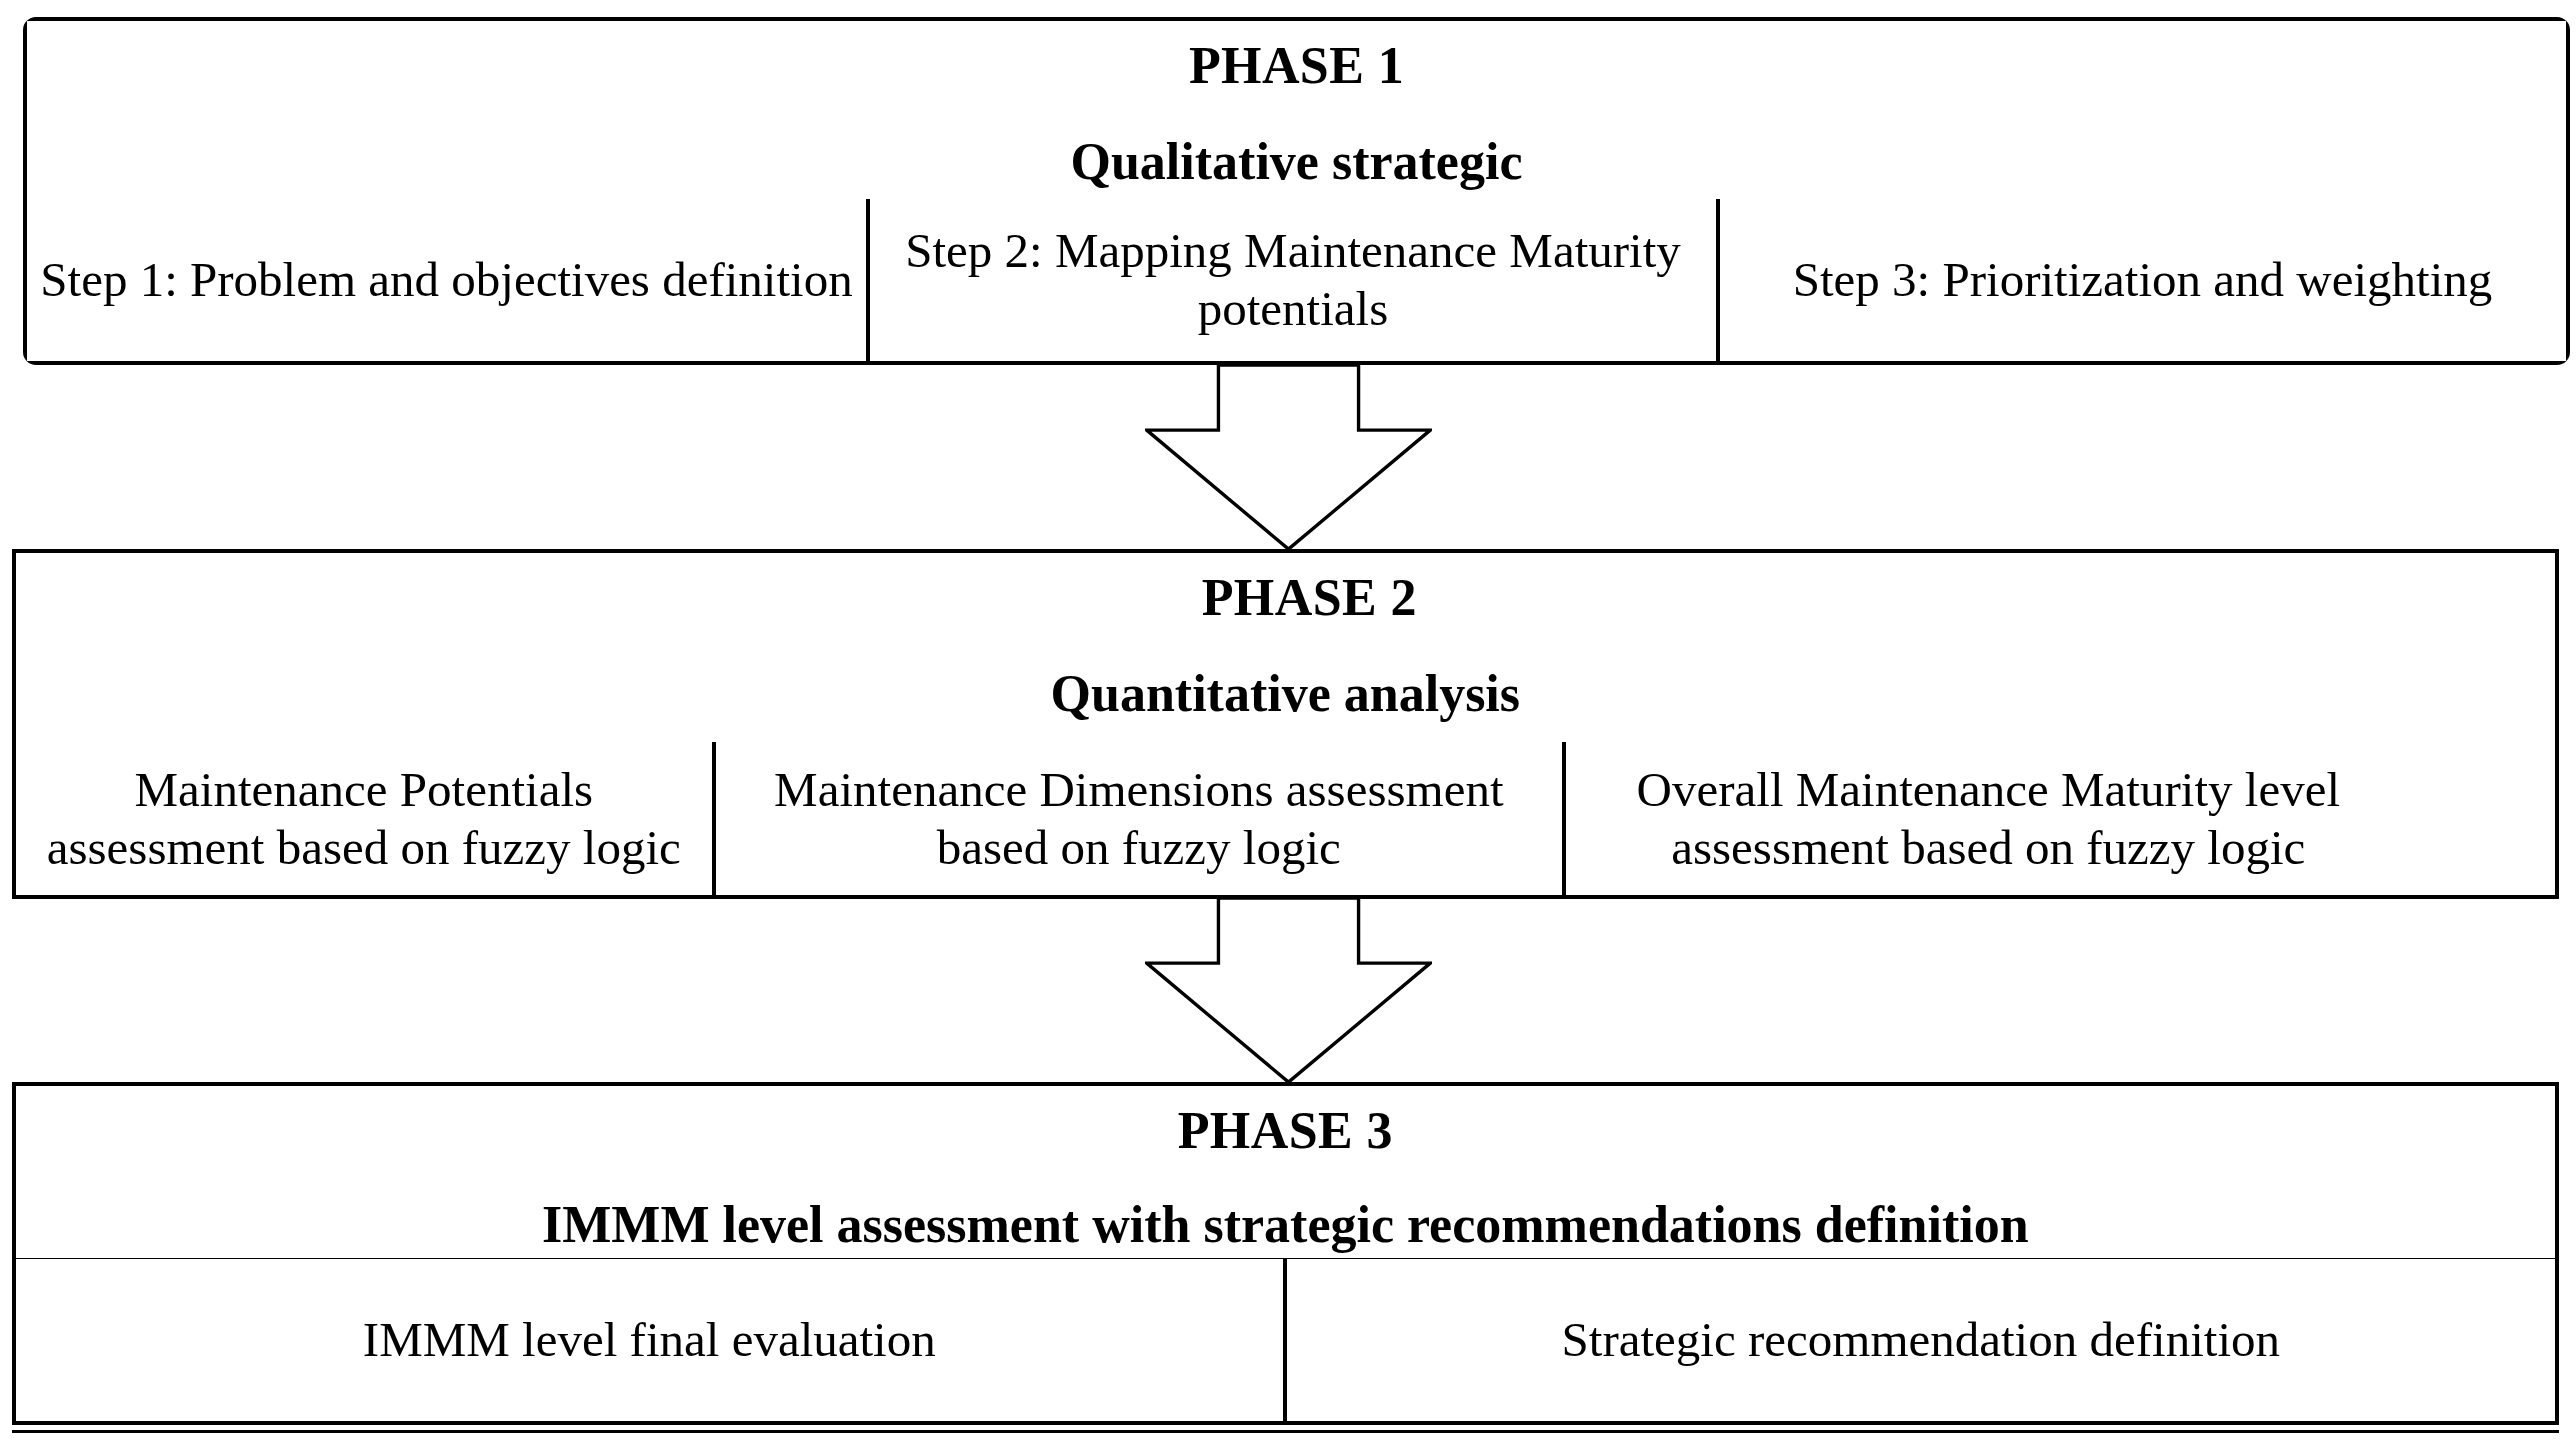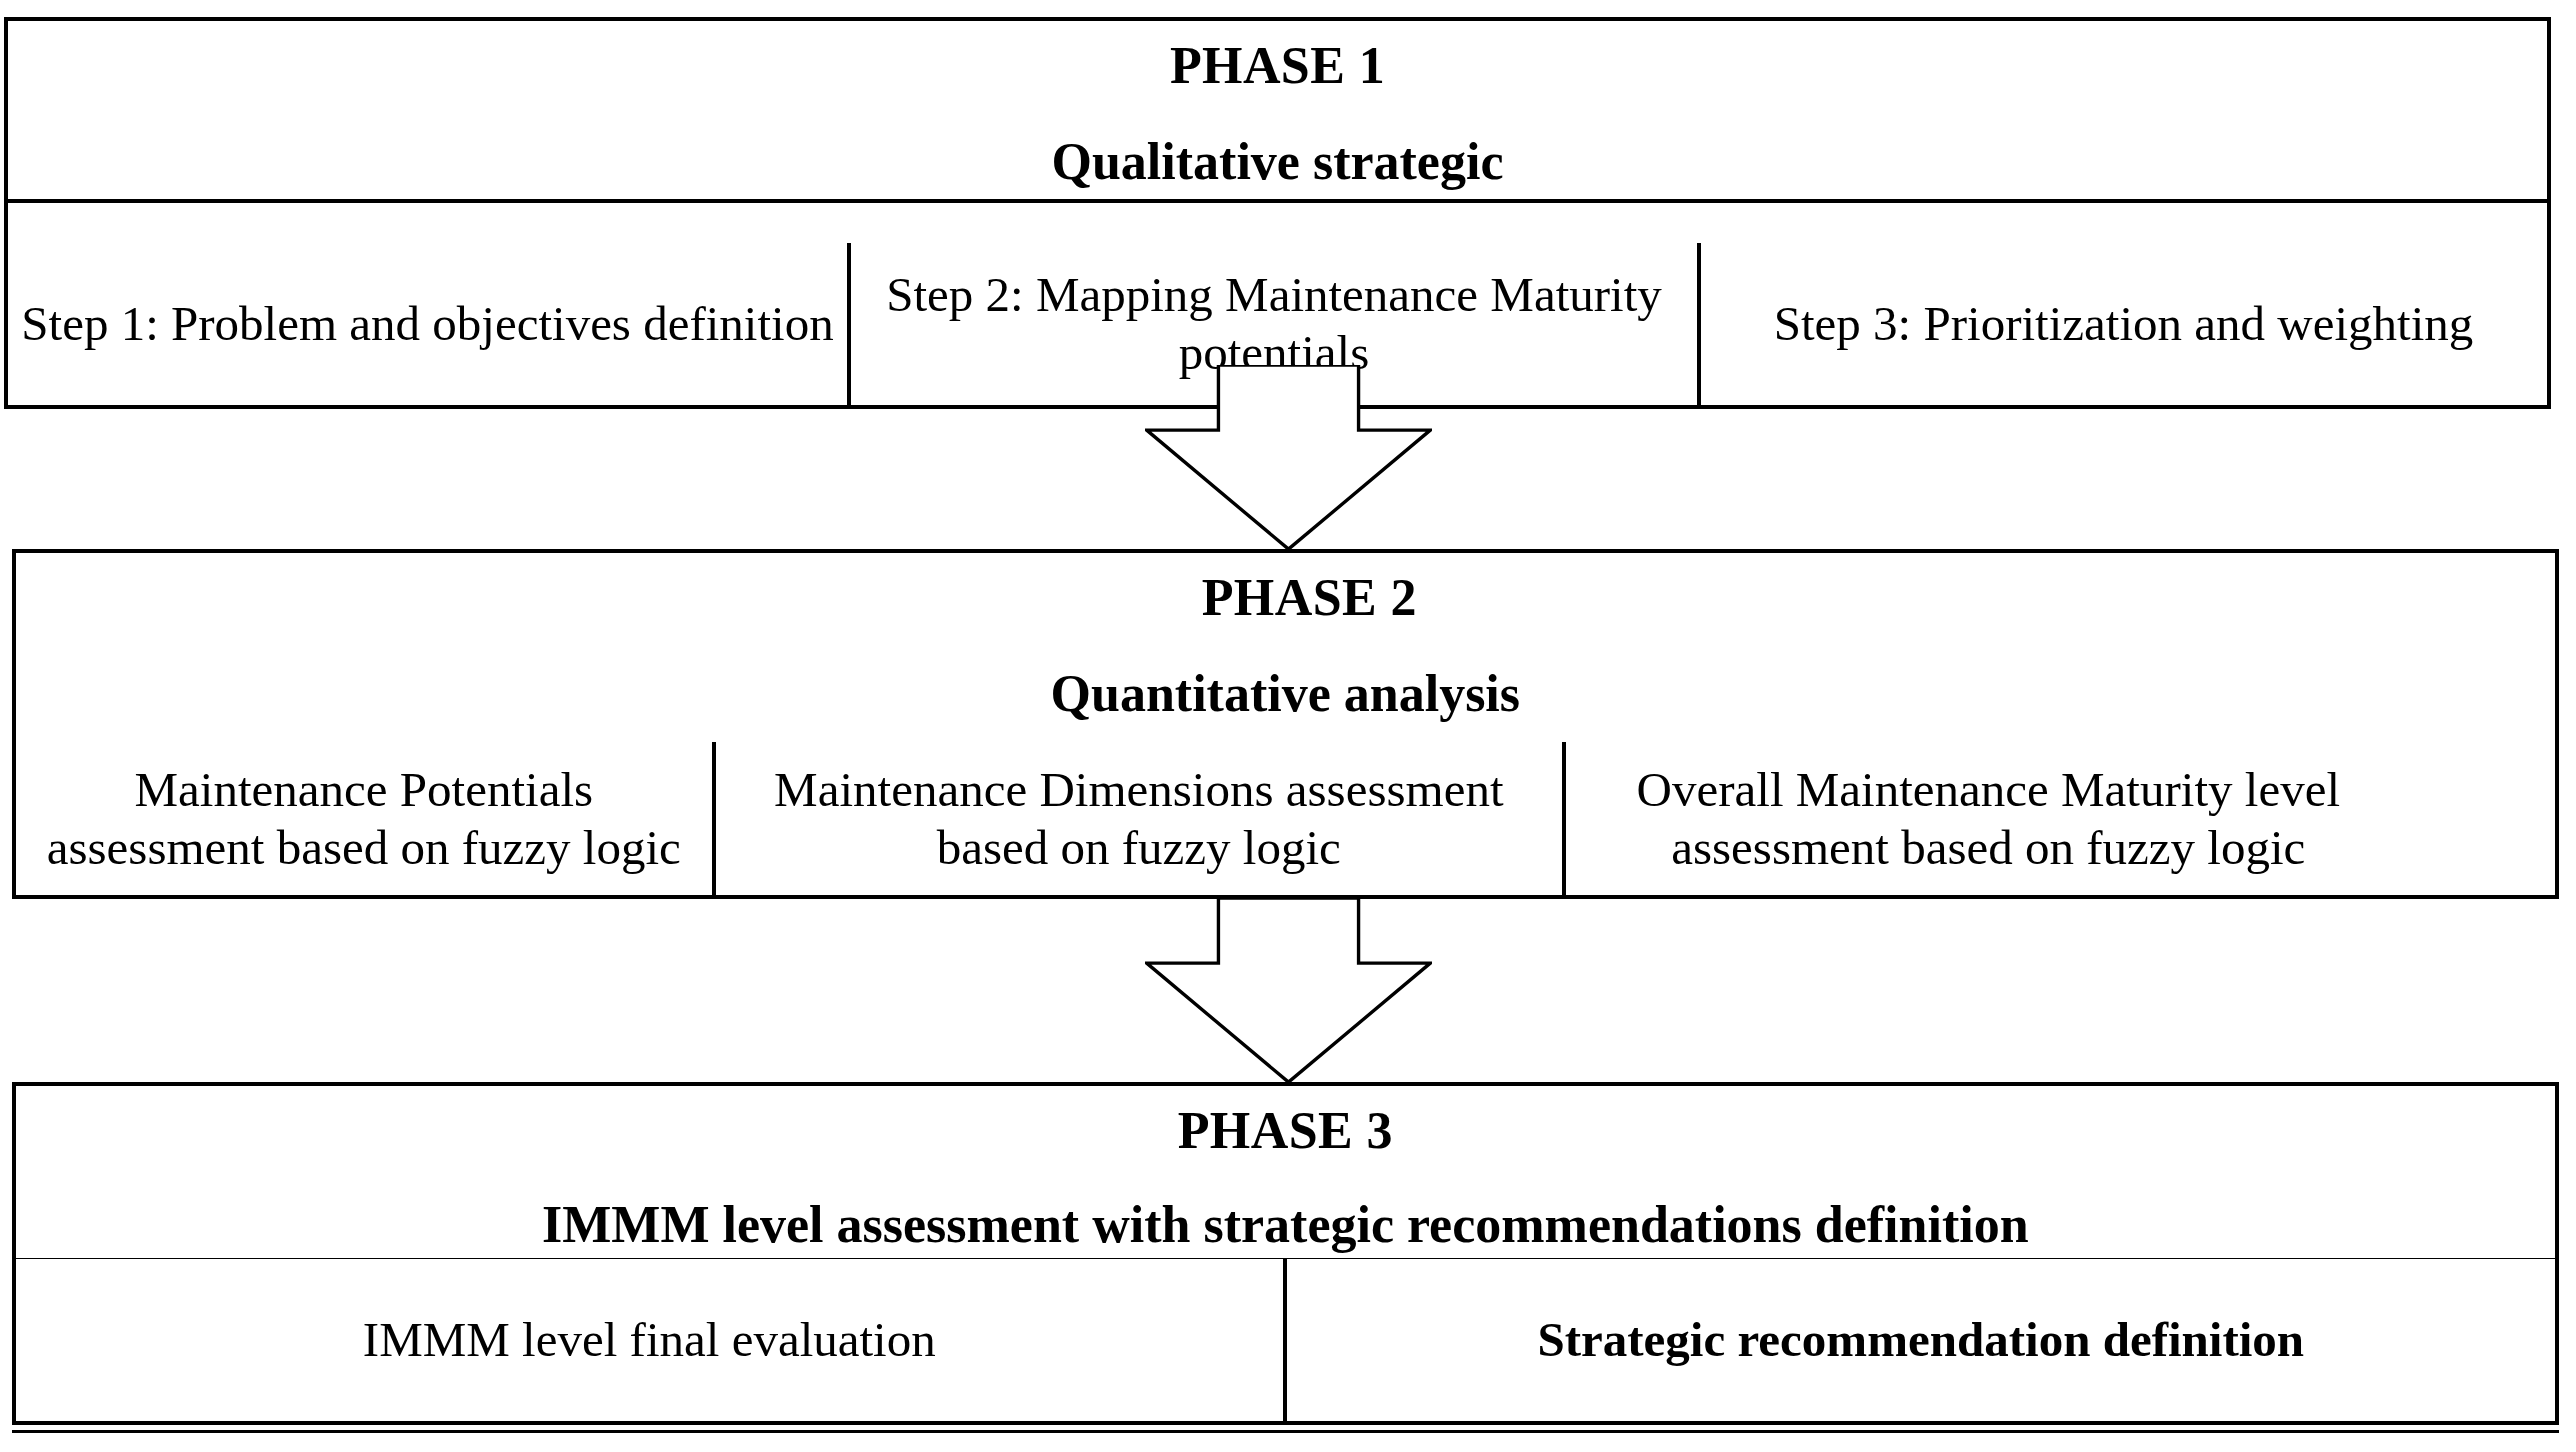--- a/index.html
+++ b/index.html
@@ -98,21 +98,21 @@
   .bottom-rule {
     position: absolute;
     background: #000000;
   }
 </style>
 </head>
 <body>
 
 <div id="canvas">
 
-  <div class="phase-box" style="left:4px; top:17px; width:2547px; height:392px;">
+  <div class="phase-box" style="left:23px; top:17px; width:2547px; height:348px;border-radius:13px;">
 
     <div class="phase-header" style="height:182px;">
       <div class="phase-title" style="margin-top:18.6px;">PHASE 1</div>
       <div class="phase-subtitle" style="margin-top:44px;">Qualitative strategic</div>
     </div>
 
     <div class="cells-row" style="height:162px;">
       <div class="cell" style="width:843px;">
         <span class="cell-text">Step 1: Problem and objectives definition</span>
       </div>
@@ -161,21 +161,21 @@
 
     <div class="phase-header" style="height:176px;">
       <div class="phase-title" style="margin-top:18.6px;">PHASE 3</div>
       <div class="phase-subtitle" style="margin-top:42px;">IMMM level assessment with strategic recommendations definition</div>
     </div>
 
     <div class="cells-row" style="height:162px;">
       <div class="cell" style="width:1271px;">
         <span class="cell-text">IMMM level final evaluation</span>
       </div>
-      <div class="cell" style="width:1268px;font-weight:bold;">
+      <div class="cell" style="width:1268px;">
         <span class="cell-text">Strategic recommendation definition</span>
       </div>
     </div>
   </div>
 
   <div class="bottom-rule" style="left:11.8px; top:1430px; width:2547px; height:3.4px;"></div>
 
 </div>
 
 

